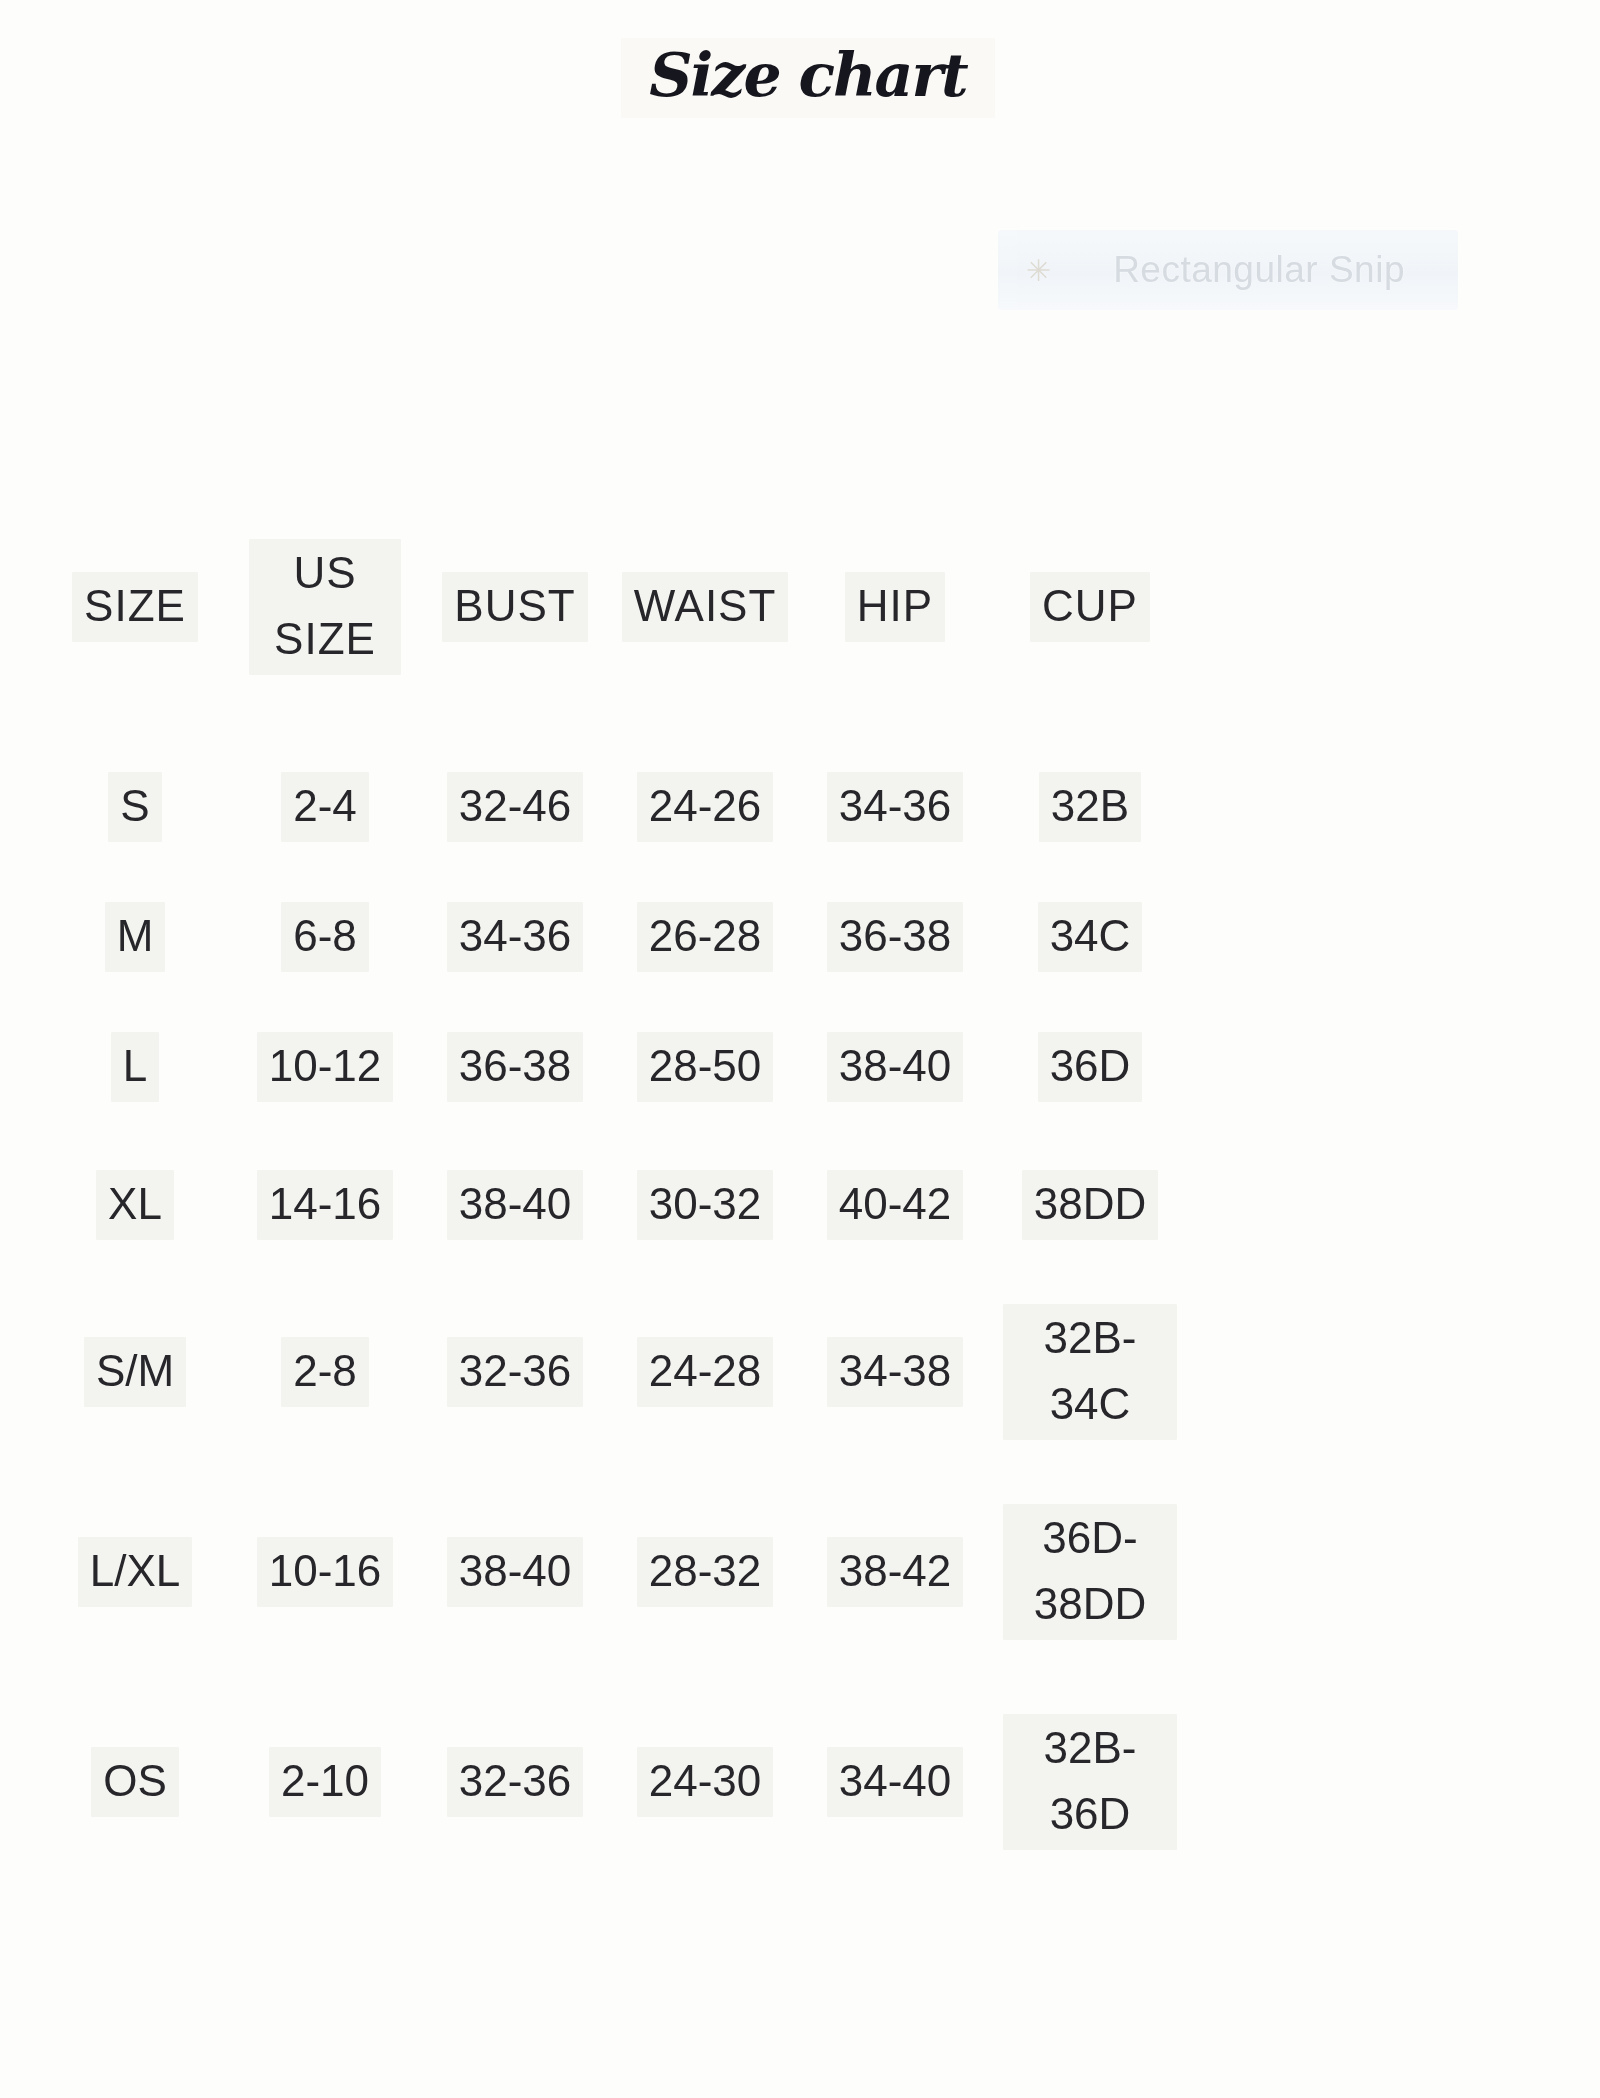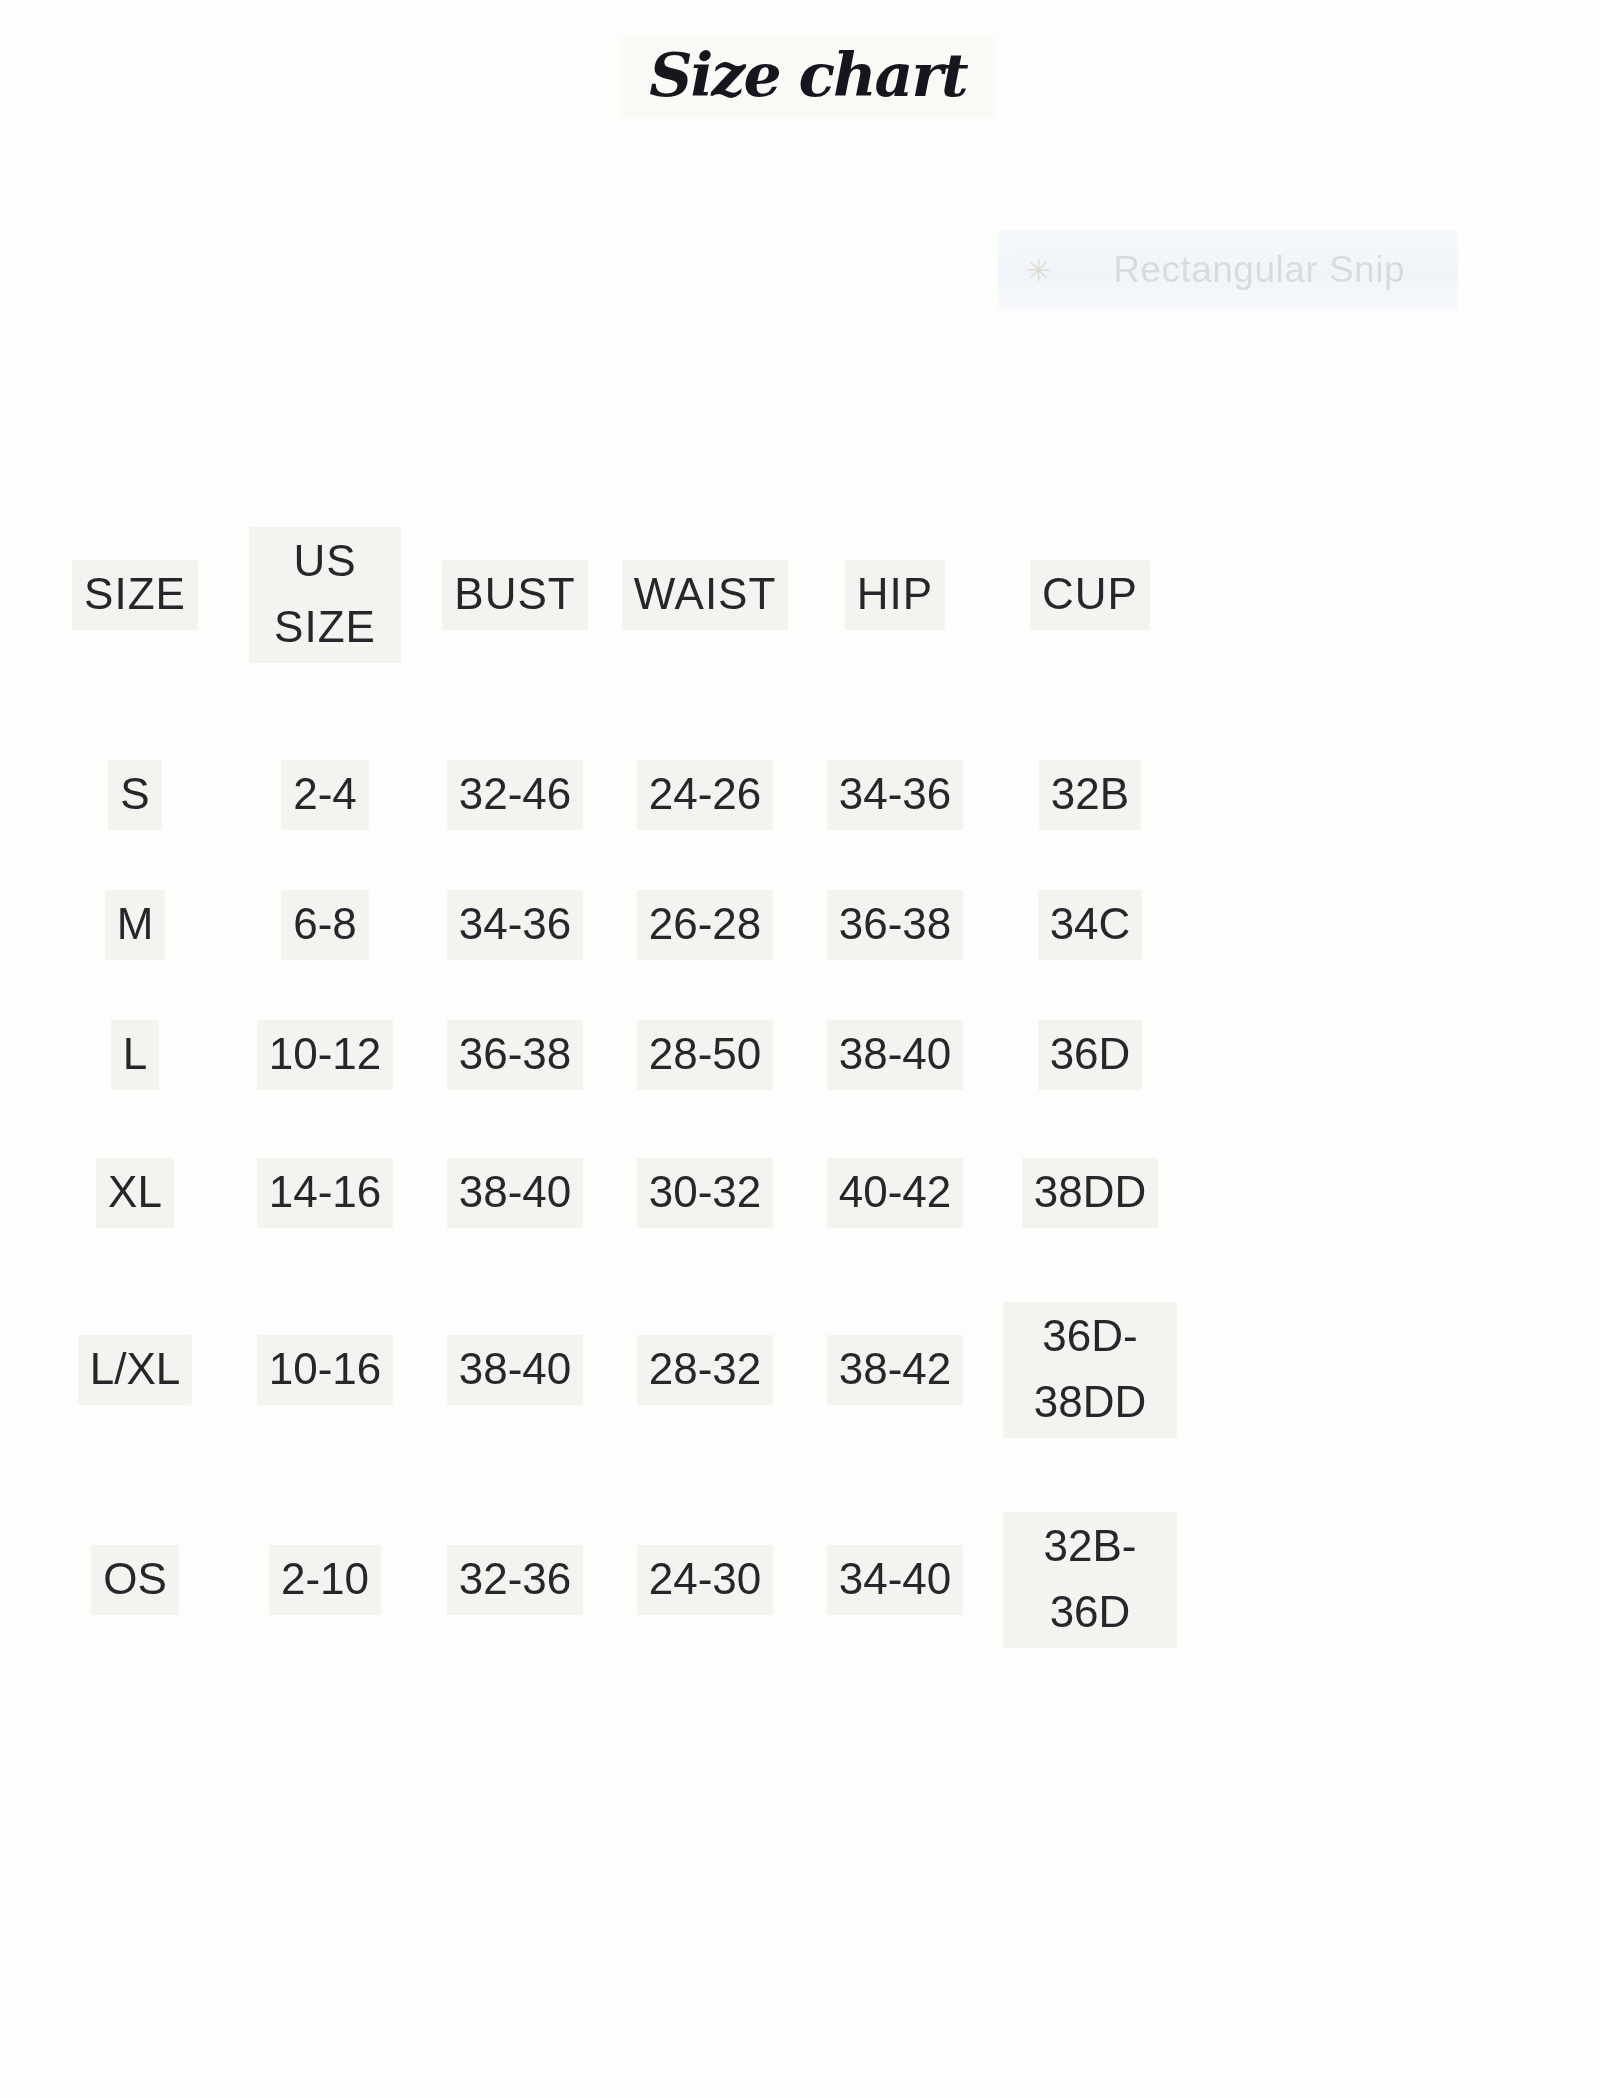--- a/index.html
+++ b/index.html
@@ -48,21 +48,21 @@
     font-size:37px;
     letter-spacing:.5px;
     color:#ccd3db;
     margin-left:62px;
     text-shadow:0 0 2px rgba(255,255,255,.8);
     text-align:right;
   }
 
   
   table.size-chart{
-    position:absolute;left:40px;top:460px;
+    position:absolute;left:40px;top:472px;
     width:1150px;
     border-collapse:collapse;table-layout:fixed;
   }
   col.c-size{width:190px}
   col.c-us{width:190px}
   col.c-bust{width:190px}
   col.c-waist{width:190px}
   col.c-hip{width:190px}
   col.c-cup{width:200px}
 
@@ -149,20 +149,28 @@
       <td class="cell-cup"><span>36D</span></td>
     </tr>
     <tr class="r-xl">
       <td class="cell-size"><span>XL</span></td>
       <td class="cell-us"><span>14-16</span></td>
       <td class="cell-bust"><span>38-40</span></td>
       <td class="cell-waist"><span>30-32</span></td>
       <td class="cell-hip"><span>40-42</span></td>
       <td class="cell-cup"><span>38DD</span></td>
     </tr>
+    <tr class="r-sm">
+      <td class="cell-size"><span>S/M</span></td>
+      <td class="cell-us"><span>2-8</span></td>
+      <td class="cell-bust"><span>32-36</span></td>
+      <td class="cell-waist"><span>24-28</span></td>
+      <td class="cell-hip"><span>34-38</span></td>
+      <td class="cell-cup"><span>32B-34C</span></td>
+    </tr>
     <tr class="r-lxl">
       <td class="cell-size"><span>L/XL</span></td>
       <td class="cell-us"><span>10-16</span></td>
       <td class="cell-bust"><span>38-40</span></td>
       <td class="cell-waist"><span>28-32</span></td>
       <td class="cell-hip"><span>38-42</span></td>
       <td class="cell-cup"><span>36D-38DD</span></td>
     </tr>
     <tr class="r-os">
       <td class="cell-size"><span>OS</span></td>

